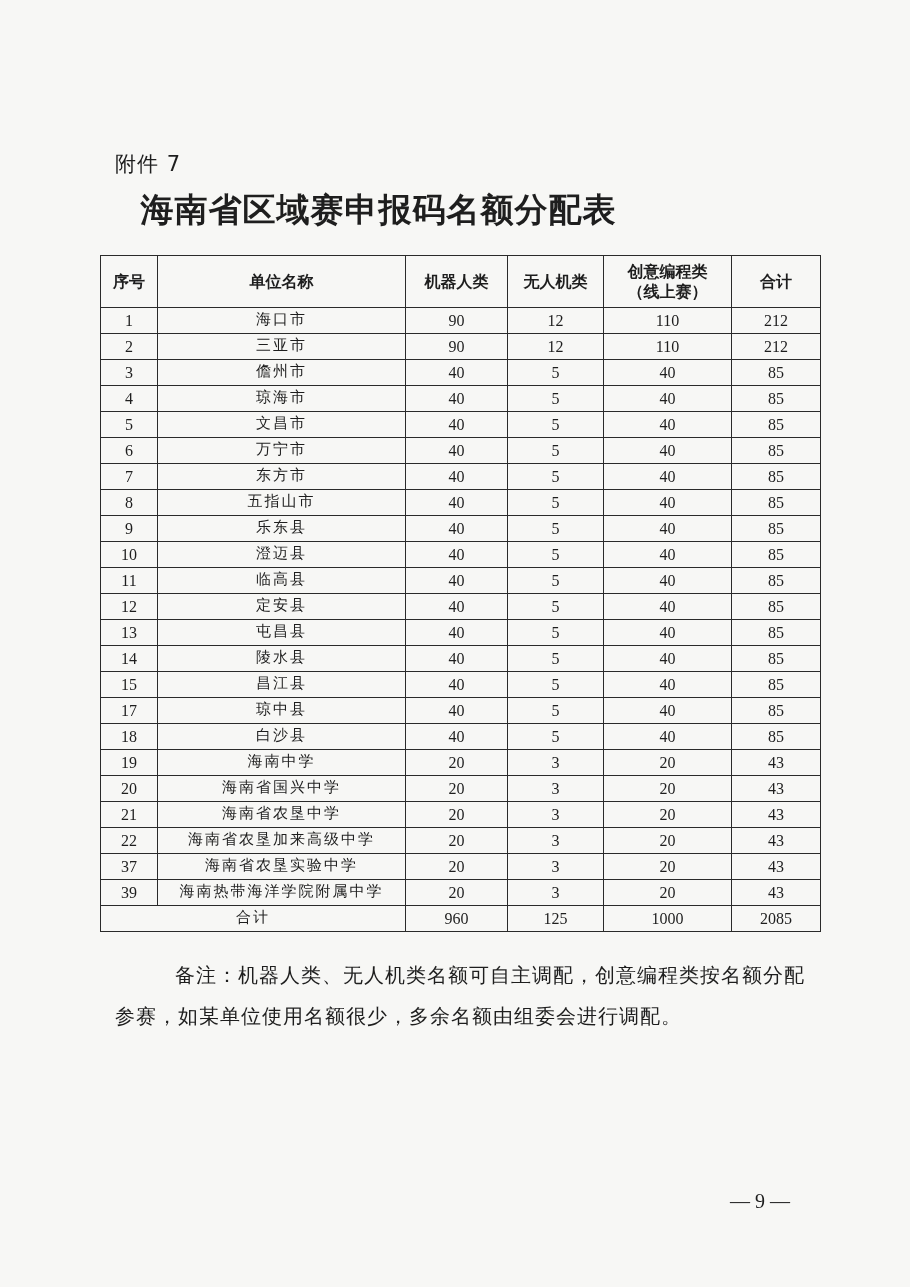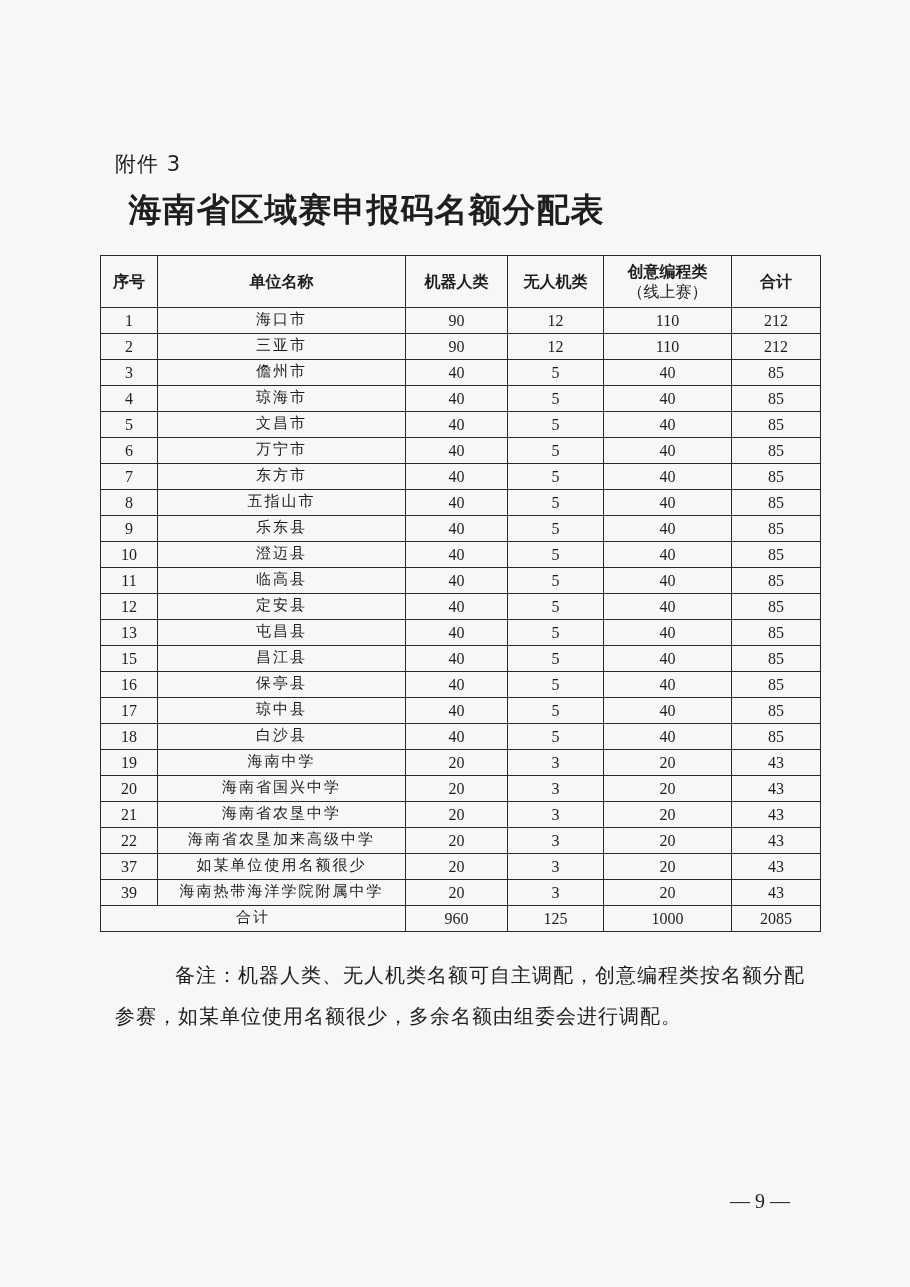--- a/index.html
+++ b/index.html
@@ -5,51 +5,51 @@
   html, body { margin: 0; padding: 0; }
   body {
     width: 910px; height: 1287px; background: #f7f7f5; position: relative;
     font-family: "DejaVu Serif", "Liberation Serif", serif; color: #1e1e1e; overflow: hidden;
   }
   .attachment {
     position: absolute; left: 115px; top: 150px; font-size: 21px;
     font-family: "DejaVu Sans", "Liberation Sans", sans-serif; letter-spacing: 1px;
   }
   .title {
-    position: absolute; left: 0; width: 733px; top: 188px; text-align: center;
+    position: absolute; left: 12px; width: 733px; top: 188px; text-align: center;
     font-size: 33px; font-weight: bold; letter-spacing: 1px;
   }
   table.alloc {
     position: absolute; left: 100px; top: 255px; border-collapse: collapse;
     width: 720px; table-layout: fixed; font-size: 16px;
   }
   table.alloc th, table.alloc td {
     border: 1px solid #2a2a2a; text-align: center; padding: 0; line-height: 1;
   }
   table.alloc th {
     height: 51px; font-weight: bold; font-size: 16px;
     font-family: "DejaVu Sans", "Liberation Sans", sans-serif;
   }
   table.alloc td { height: 25px; font-family: "Liberation Serif", "DejaVu Serif", serif; font-size: 16px; }
   table.alloc td.name { letter-spacing: 2px; font-family: Liberation Mono, monospace; font-size: 15px; }
-  table.alloc th .sub { display: block; font-weight: normal; margin-top: 4px; }
+  table.alloc th .sub { display: block; font-weight: bold; margin-top: 4px; }
   table.alloc { border: 1.5px solid #1a1a1a; }
   .note {
     position: absolute; left: 115px; top: 955px; width: 690px; font-size: 20px;
     line-height: 41px; letter-spacing: 1px; text-indent: 60px; text-align: justify;
   }
   .page-num {
     position: absolute; left: 730px; top: 1190px; font-size: 20px;
     font-family: "Liberation Serif", serif;
   }
 </style>
 </head>
 <body>
 
-<div class="attachment">附件 3</div>
+<div class="attachment">附件 7</div>
 <div class="title">海南省区域赛申报码名额分配表</div>
 
 <table class="alloc">
   <colgroup>
     <col style="width:57px">
       <col style="width:248px">
       <col style="width:102px">
     <col style="width:96px">
       <col style="width:128px">
       <col style="width:89px">
@@ -166,36 +166,36 @@
       </tr>
       <tr>
         <td>13</td>
         <td class="name">屯昌县</td>
         <td>40</td>
         <td>5</td>
         <td>40</td>
         <td>85</td>
       </tr>
       <tr>
+        <td>14</td>
+        <td class="name">陵水县</td>
+        <td>40</td>
+        <td>5</td>
+        <td>40</td>
+        <td>85</td>
+      </tr>
+      <tr>
         <td>15</td>
         <td class="name">昌江县</td>
         <td>40</td>
         <td>5</td>
         <td>40</td>
         <td>85</td>
       </tr>
       <tr>
-        <td>16</td>
-        <td class="name">保亭县</td>
-        <td>40</td>
-        <td>5</td>
-        <td>40</td>
-        <td>85</td>
-      </tr>
-      <tr>
         <td>17</td>
         <td class="name">琼中县</td>
         <td>40</td>
         <td>5</td>
         <td>40</td>
         <td>85</td>
       </tr>
       <tr>
         <td>18</td>
         <td class="name">白沙县</td>
@@ -231,21 +231,21 @@
       <tr>
         <td>22</td>
         <td class="name">海南省农垦加来高级中学</td>
         <td>20</td>
         <td>3</td>
         <td>20</td>
         <td>43</td>
       </tr>
       <tr>
         <td>37</td>
-        <td class="name">如某单位使用名额很少</td>
+        <td class="name">海南省农垦实验中学</td>
         <td>20</td>
         <td>3</td>
         <td>20</td>
         <td>43</td>
       </tr>
       <tr>
         <td>39</td>
         <td class="name">海南热带海洋学院附属中学</td>
         <td>20</td>
         <td>3</td>

